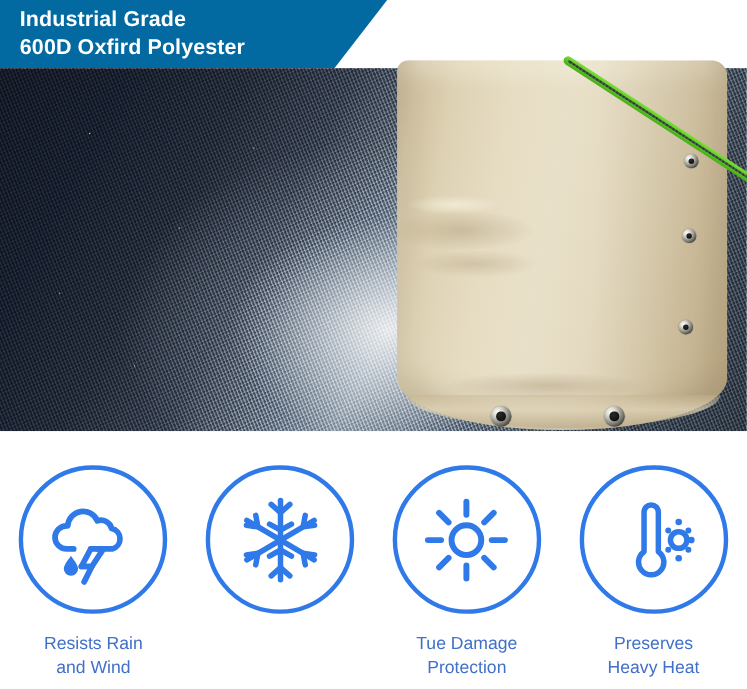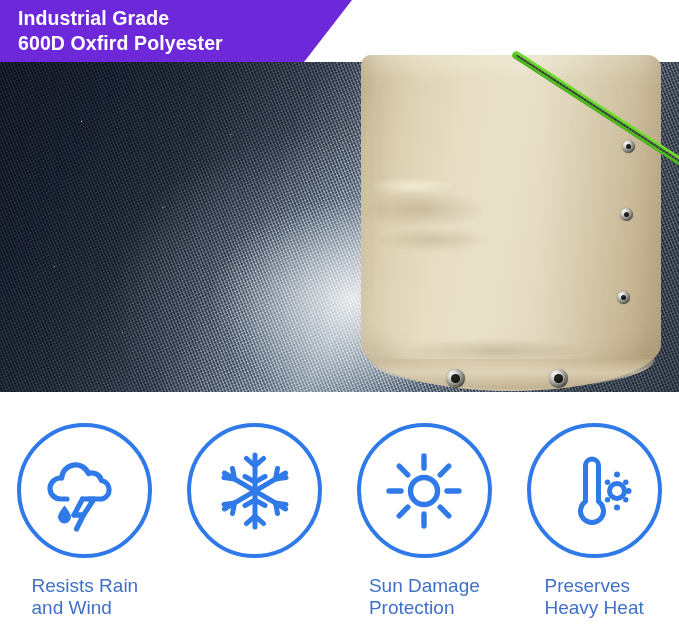--- a/index.html
+++ b/index.html
@@ -180,21 +180,21 @@
     background: radial-gradient(circle at 40% 35%, #2a2a26 0%, #111110 70%, #000 100%);
   }
 
   
   .banner {
     position: absolute;
     left: 0;
     top: 0;
     width: 352px;
     height: 62px;
-    background: #6d28d9;
+    background: #0369a1;
     clip-path: polygon(0 0, 352px 0, 304px 62px, 0 62px);
     display: flex;
     flex-direction: column;
     justify-content: center;
     padding-left: 18px;
     box-sizing: border-box;
   }
   .banner-line {
     color: #ffffff;
     font-size: 19.5px;
@@ -228,22 +228,23 @@
     display: flex;
     align-items: center;
     justify-content: center;
     margin-top: 17px;
   }
   .feature-circle svg {
     display: block;
   }
   .feature-label {
     margin-top: 17px;
+    text-align: center;
     color: #4070c8;
-    font-size: 19px;
+    font-size: 16px;
     line-height: 22px;
     white-space: pre-line;
   }
 </style>
 </head>
 <body>
 
 <div class="photo-panel">
 
   <div class="fabric">
@@ -324,21 +325,21 @@
           <line x1="42" y1="65" x2="42" y2="77"></line>
           <line x1="7" y1="42" x2="19" y2="42"></line>
           <line x1="65" y1="42" x2="77" y2="42"></line>
           <line x1="17.2" y1="17.2" x2="25.8" y2="25.8"></line>
           <line x1="58.2" y1="58.2" x2="66.8" y2="66.8"></line>
           <line x1="17.2" y1="66.8" x2="25.8" y2="58.2"></line>
           <line x1="58.2" y1="25.8" x2="66.8" y2="17.2"></line>
         </svg>
       </span>
     </div>
-    <div class="feature-label">Sun Damage
+    <div class="feature-label">Tue Damage
 Protection</div>
   </div>
 
   <div class="feature">
     <div class="feature-circle">
       <span>
         <svg width="84" height="84" viewBox="0 0 84 84" fill="none" stroke="#2f7ae8" stroke-width="5" stroke-linecap="round" stroke-linejoin="round">
           <path d="M33.5 52.5 V16.5 a6.5 6.5 0 0 1 13 0 V52.5
                    a11.5 11.5 0 1 1 -13 0 Z"></path>
           <circle cx="65" cy="42" r="7.5"></circle>

